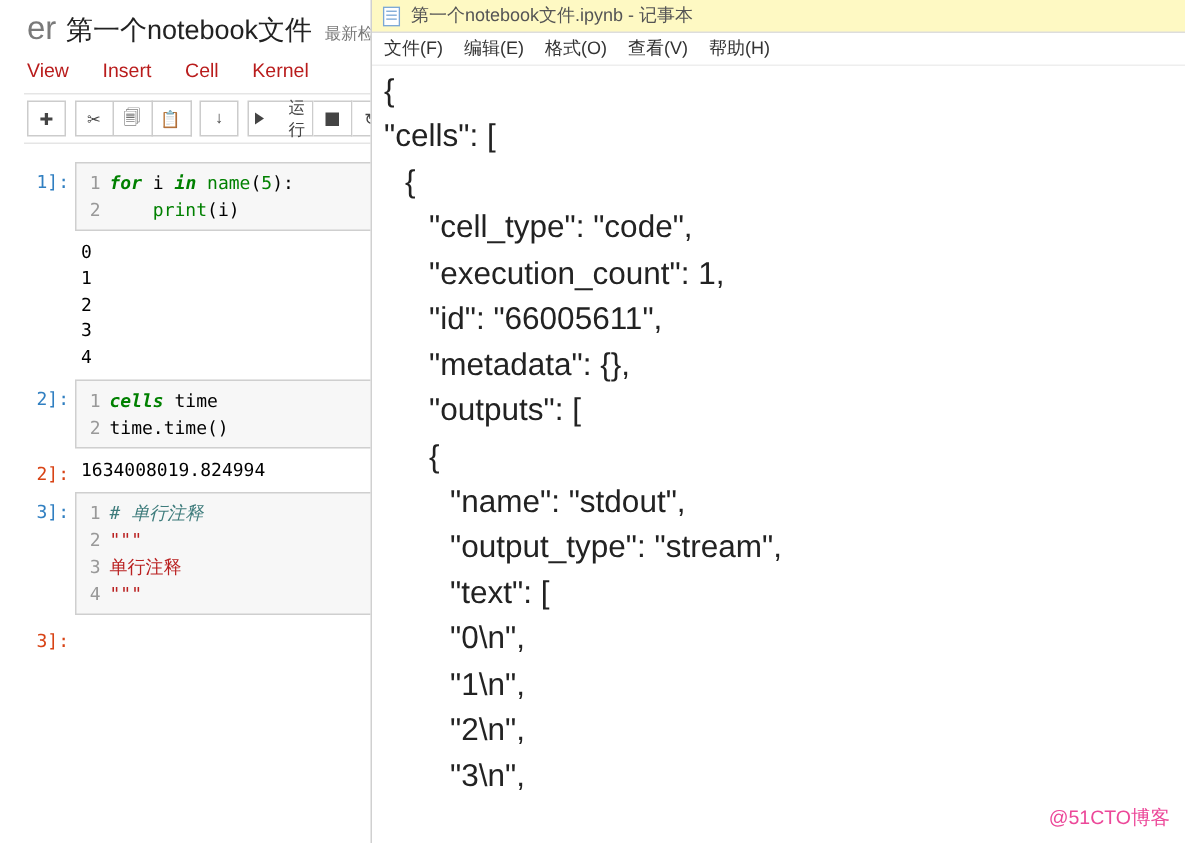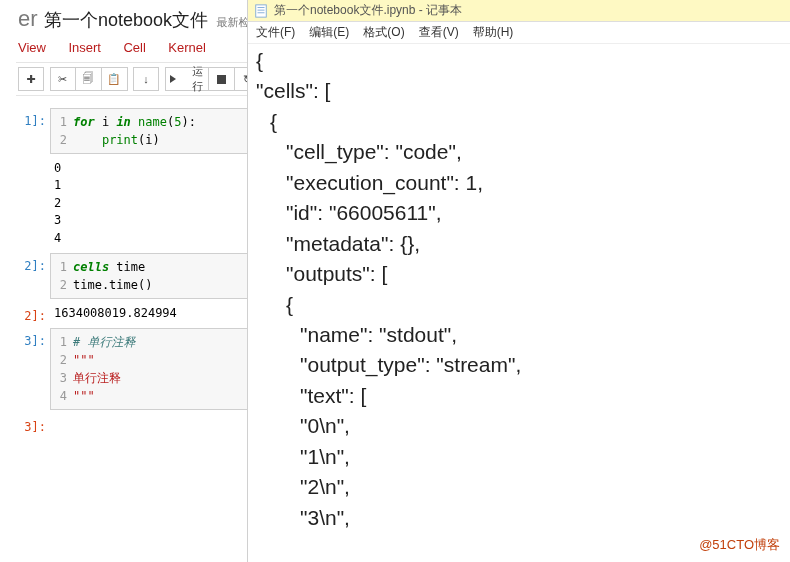--- a/index.html
+++ b/index.html
@@ -42,21 +42,21 @@
   .npicon { width: 14px; height: 14px; margin-right: 6px; }
   .npmenu { height: 22px; display: flex; align-items: center; gap: 14px; padding-left: 8px; font-size: 12px; color: #333; border-bottom: 1px solid #eee; }
   .npmenu span { cursor: pointer; text-align: center; }
   .nptxt { padding: 2px 0 0 4px; font-family: "Segoe UI", -apple-system, sans-serif; font-size: 21px; color: #222; line-height: 1.45; white-space: pre; }
   .nptxt .l { display: block; }
   .i1 { padding-left: 4px; }
   .i2 { padding-left: 18px; }
   .i3 { padding-left: 34px; }
   .i4 { padding-left: 48px; }
 
-  .wm { position: absolute; right: 10px; bottom: 8px; color: #c2410c; font-size: 13px; }
+  .wm { position: absolute; right: 10px; bottom: 8px; color: #ec4899; font-size: 13px; }
 </style>
 </head>
 <body>
 
 <div class="left">
   <div class="jh">
     <span class="logo">er</span>
     <span class="title">第一个notebook文件</span>
     <span class="ac">最新检</span>
   </div>

